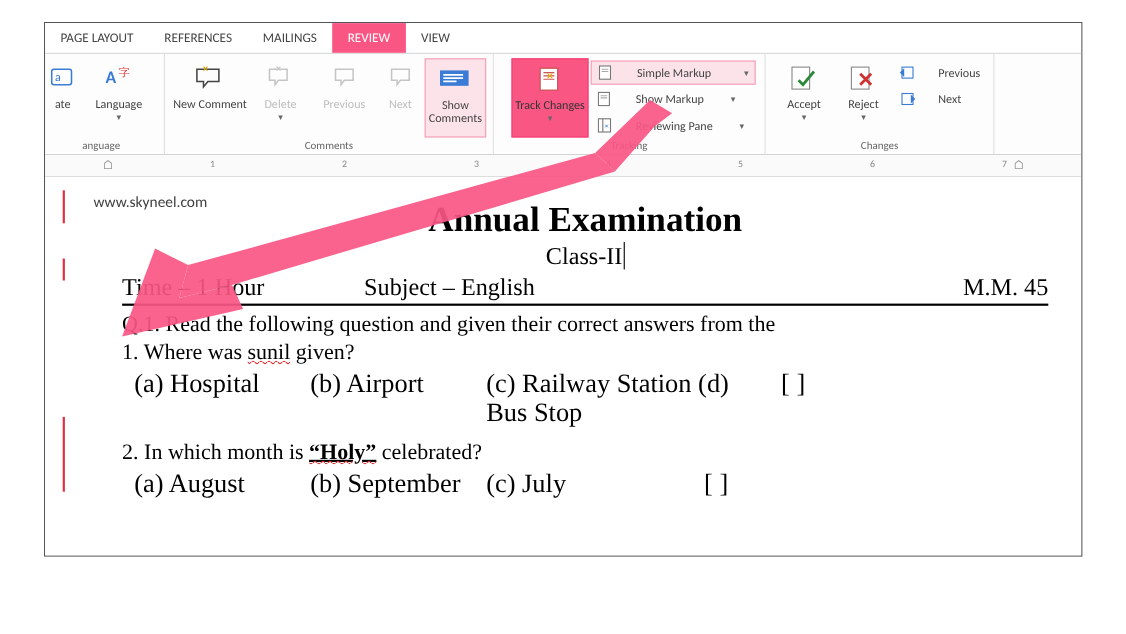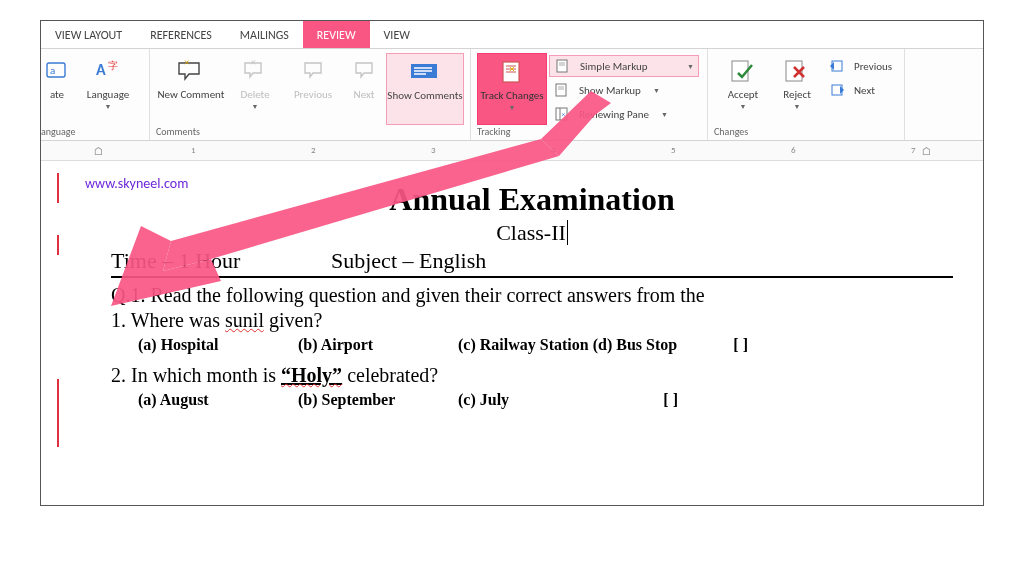--- a/index.html
+++ b/index.html
@@ -54,39 +54,39 @@
     padding: 4px 6px 0 6px;
     height: 100%;
     position: relative;
   }
   .group-body {
     display: flex;
     align-items: flex-start;
     flex: 1;
   }
   .group-label {
-    text-align: left;
+    text-align: center;
     font-size: 10px;
     color: #666;
     padding-bottom: 2px;
   }
   .btn-lg {
     display: flex;
     flex-direction: column;
     align-items: center;
     justify-content: flex-start;
     width: 58px;
     height: 72px;
     padding-top: 4px;
     cursor: pointer;
     text-align: center;
     line-height: 1.1;
   }
   .btn-lg.wide { width: 70px; }
-  .btn-lg.xl { width: 78px; }
+  .btn-lg.xl { width: 56px; }
   .btn-lg .icon-box {
     width: 32px; height: 28px;
     margin-bottom: 4px;
     display: flex; align-items: center; justify-content: center;
   }
   .btn-lg .lbl { font-size: 11px; }
   .btn-lg .caret { font-size: 7px; color: #666; margin-top: 2px; }
   .dimmed { color: #bdbdbd; }
   .dimmed svg path, .dimmed svg rect, .dimmed svg polyline { stroke: #c5c5c5 !important; }
   .highlight-soft { background: #fce3ea; border: 1px solid #f59cb6; }
@@ -98,21 +98,21 @@
     padding: 2px 2px 0 2px;
     font-size: 11px;
     gap: 2px;
   }
   .menu-item {
     display: flex;
     align-items: center;
     height: 22px;
     padding: 0 4px;
     cursor: pointer;
-    gap: 8px;
+    gap: 19px;
   }
   .menu-item.boxed {
     border: 1px solid #f59cb6;
     background: #fce3ea;
   }
   .menu-item .mi-icon {
     width: 18px; height: 16px;
     display: flex; align-items: center; justify-content: center;
   }
   .menu-item .mi-caret { font-size: 7px; color: #666; margin-left: 4px; }
@@ -137,21 +137,21 @@
   .ruler .indent {
     position: absolute; top: 3px; font-size: 12px; color: #999;
   }
   .docarea {
     position: relative;
     height: calc(100% - 140px);
     background: #fff;
     padding: 14px 20px 0 40px;
   }
   .watermark {
-    color: #6d28d9;
+    color: #404040;
     font-size: 14px;
     font-family: Calibri, sans-serif;
     position: absolute;
     top: 14px; left: 44px;
   }
   .paper {
     font-family: "Times New Roman", serif;
     color: #000;
     margin-left: 30px;
     margin-right: 10px;
@@ -178,25 +178,24 @@
     margin: 2px 0;
   }
   .metarow .col1 { width: 220px; }
   .metarow .col2 { flex: 1; }
   .metarow .col3 { width: 120px; text-align: right; }
   .hrule { border-top: 2px solid #000; margin: 2px 0 6px 0; }
   .qtext { font-size: 20px; margin: 2px 0; display: flex; }
   .qtext .qmain { flex: 1; }
   .qtext .qmarks { width: 60px; text-align: right; }
   .options {
-    font-size: 16px;
-    display: flex;
-    margin: 4px 0 10px 27px;
+    font-size: 24px;
+    display: flex;
+    margin: 4px 0 10px 11px;
     gap: 0;
-    font-weight: bold;
   }
   .options .opt { width: 160px; }
   .options .opt.wide { width: 230px; }
   .options .bracket { width: 60px; text-align: right; }
   .squiggle {
     text-decoration: underline wavy #e03030;
     text-decoration-thickness: 1px;
   }
   .change-bar {
     position: absolute;
@@ -209,21 +208,21 @@
     pointer-events: none;
     z-index: 50;
   }
 </style>
 </head>
 <body>
 
 <div class="frame">
 
   <div class="tabs">
-    <div class="tab">VIEW LAYOUT</div>
+    <div class="tab">PAGE LAYOUT</div>
     <div class="tab">REFERENCES</div>
     <div class="tab">MAILINGS</div>
     <div class="tab active">REVIEW</div>
     <div class="tab">VIEW</div>
   </div>
 
   <div class="ribbon">
 
     <div class="group" style="padding-left:0;">
       <div class="group-body">
@@ -297,21 +296,21 @@
               </svg>
           </div>
           <div class="lbl"><span>Show Comments</span></div>
         </div>
       </div>
       <div class="group-label">Comments</div>
     </div>
 
     <div class="group">
       <div class="group-body">
-        <div class="btn-lg wide highlight-hard" style="color:#333;">
+        <div class="btn-lg wide highlight-hard" style="color:#333;margin-left:10px;">
           <div class="icon-box">
             <svg width="24" height="24">
                 <rect x="3" y="2" width="16" height="20" fill="#fff" stroke="#c55" stroke-width="1.2"></rect>
                 <line x1="6" y1="6" x2="16" y2="6" stroke="#c55"></line>
                 <line x1="6" y1="9" x2="16" y2="9" stroke="#c55"></line>
                 <line x1="6" y1="12" x2="16" y2="12" stroke="#c55"></line>
                 <path d="M14 14l6 6M14 20l6-6" stroke="#e0b000" stroke-width="1.4" transform="translate(0,-3) scale(0.7)"></path>
               </svg>
           </div>
           <div class="lbl"><span>Track Changes</span></div>
@@ -423,20 +422,21 @@
     <div class="change-bar" style="top:218px; height:68px;"></div>
 
     <div class="watermark">www.skyneel.com</div>
 
     <div class="paper">
       <h1>Annual Examination</h1>
       <div class="cls"><span class="cursor-line">Class-II</span></div>
       <div class="metarow">
         <div class="col1">Time – 1 Hour</div>
         <div class="col2">Subject – English</div>
+        <div class="col3">M.M. 45</div>
       </div>
       <div class="hrule"></div>
 
       <div class="qtext">
         <div class="qmain">Q.1. Read the following question and given their correct answers from the</div>
       </div>
 
       <div class="qtext">
         <div class="qmain"><span>1. Where was </span><span class="squiggle">sunil</span><span> given?</span></div>
       </div>

